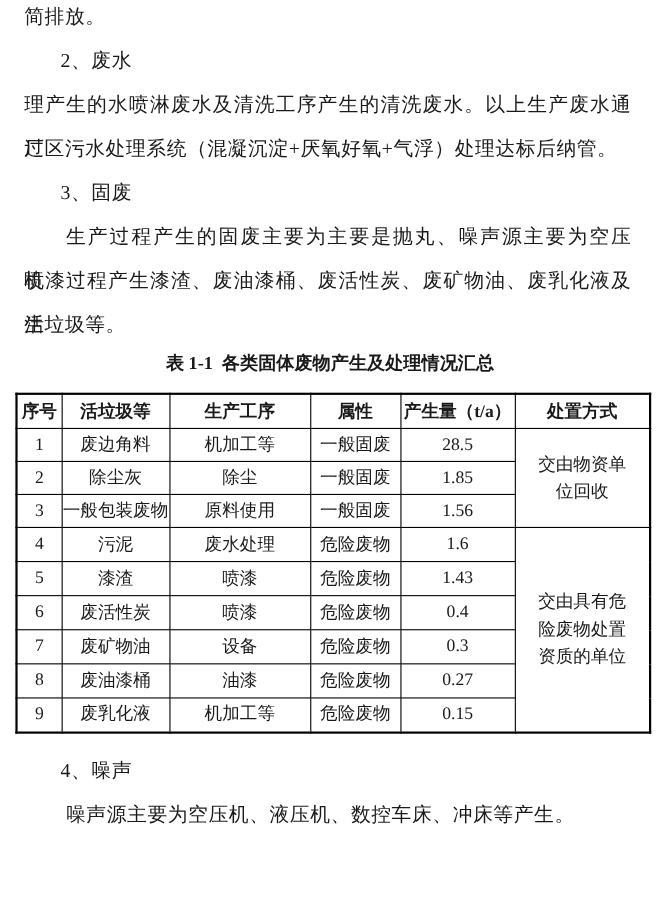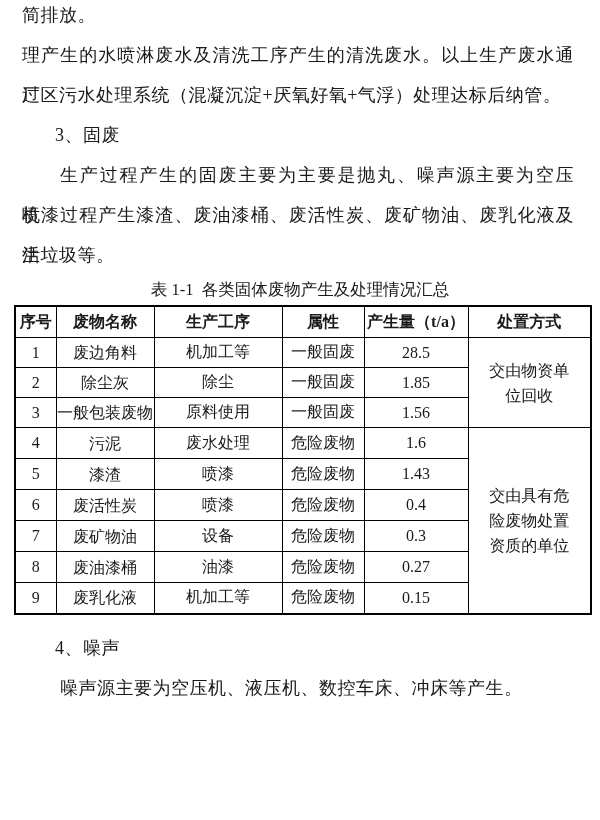--- a/index.html
+++ b/index.html
@@ -37,27 +37,27 @@
     text-align-last:justify;
   }
   .line.indent-heading{text-indent:33px;}
   .line.indent-para{text-indent:38px;}
   
   .table-title{
     height:26px;
     line-height:26px;
     margin-top:2px;
     text-align:center;
-    font-weight:normal;
+    font-weight:bold;
     font-size:16.5px;
     white-space:pre;
   }
   
   table.waste{
-    margin:2px 0 0 14px;
+    margin:14px 0 0 14px;
     width:576px;
     border-collapse:collapse;
     table-layout:fixed;
     border:2px solid var(--border);
   }
   table.waste th, table.waste td{
     border:1px solid var(--border);
     text-align:center;
     vertical-align:middle;
     font-size:16px;
@@ -81,20 +81,21 @@
     text-align:center;
   }
 </style>
 </head>
 <body>
 
 <div class="page">
 
   <div class="text-block text-top">
       <div class="line">简排放。</div>
+      <div class="line indent-heading">2、废水</div>
       <div class="line justify">理产生的水喷淋废水及清洗工序产生的清洗废水。以上生产废水通过</div>
       <div class="line">厂区污水处理系统（混凝沉淀+厌氧好氧+气浮）处理达标后纳管。</div>
       <div class="line indent-heading">3、固废</div>
       <div class="line justify indent-para">生产过程产生的固废主要为主要是抛丸、噪声源主要为空压机，</div>
       <div class="line justify">喷漆过程产生漆渣、废油漆桶、废活性炭、废矿物油、废乳化液及生</div>
       <div class="line">活垃圾等。</div>
     </div>
 
   <div class="table-title">表 1-1  各类固体废物产生及处理情况汇总</div>
 
@@ -103,21 +104,21 @@
       <col style="width:41px">
       <col style="width:98px">
       <col style="width:128px">
       <col style="width:82px">
       <col style="width:104px">
       <col style="width:123px">
     </colgroup>
     <thead>
       <tr>
           <th>序号</th>
-          <th>废物名称</th>
+          <th>活垃圾等</th>
           <th>生产工序</th>
           <th>属性</th>
           <th>产生量（t/a）</th>
           <th>处置方式</th>
         </tr>
     </thead>
     <tbody>
         <tr>
           <td>1</td>
           <td class="cell-name">废边角料</td>

